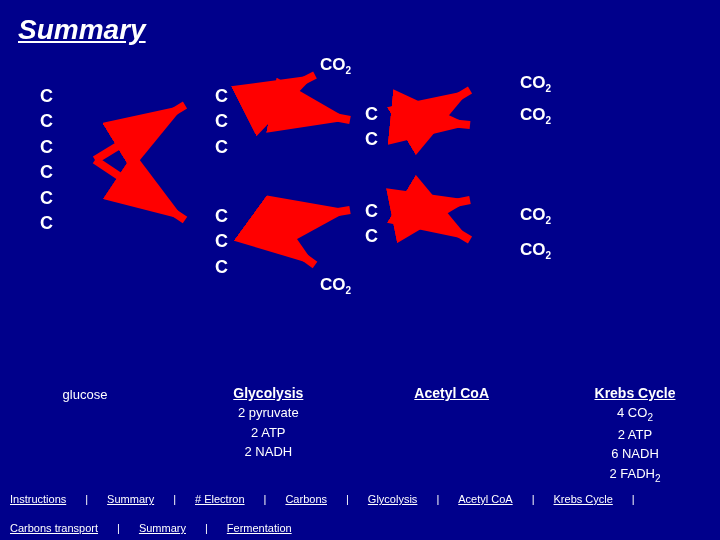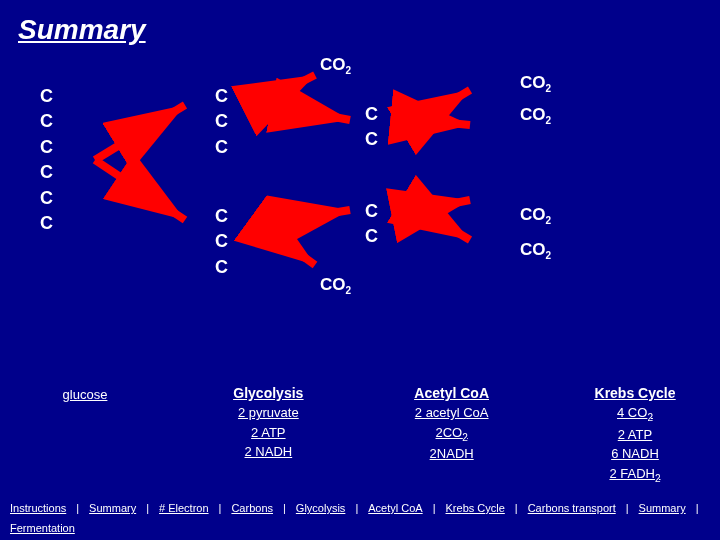--- a/index.html
+++ b/index.html
@@ -117,21 +117,20 @@
 
     
     .labels-row {
       position: absolute;
       top: 385px;
       left: 20px;
       right: 20px;
       display: flex;
       justify-content: space-between;
       align-items: flex-start;
-      text-decoration: underline;
     }
     .label-col {
       text-align: center;
       font-size: 13px;
       color: white;
       min-width: 130px;
     }
     .label-col .title-link {
       text-decoration: underline;
       font-weight: bold;
@@ -148,21 +147,21 @@
     
     .footer-nav {
       position: absolute;
       bottom: 6px;
       left: 10px;
       right: 10px;
       font-size: 11px;
       color: white;
       display: flex;
       flex-wrap: wrap;
-      gap: 8px;
+      gap: 17px;
       align-items: center;
     }
     .footer-nav span {
       color: white;
     }
     .footer-nav a {
       color: white;
       text-decoration: underline;
       font-size: 11px;
     }
@@ -252,23 +251,20 @@
     <span class="detail">glucose</span>
   </div>
   <div class="label-col">
     <span class="title-link">Glycolysis</span>
     <div class="detail">
       2 pyruvate<br>2 ATP<br>2 NADH
     </div>
   </div>
   <div class="label-col">
     <span class="title-link">Acetyl CoA</span>
-    <div class="detail">
-      2 acetyl CoA<br>2CO<sub>2</sub><br>2NADH
-    </div>
   </div>
   <div class="label-col">
     <span class="title-link">Krebs Cycle</span>
     <div class="detail">
       4 CO<sub>2</sub><br>2 ATP<br>6 NADH<br>2 FADH<sub>2</sub>
     </div>
   </div>
 </div>
 
 <div class="footer-nav">

